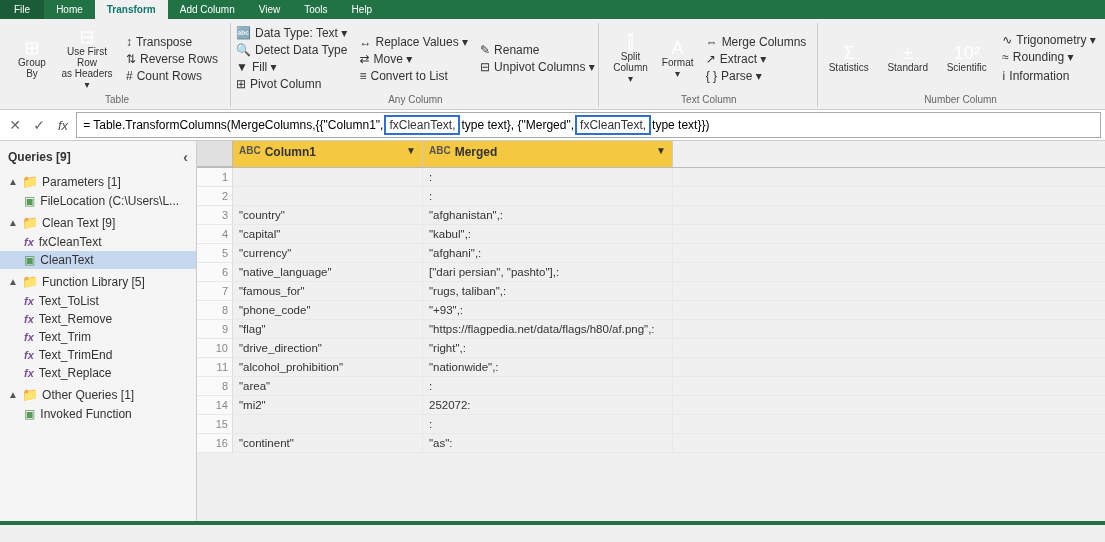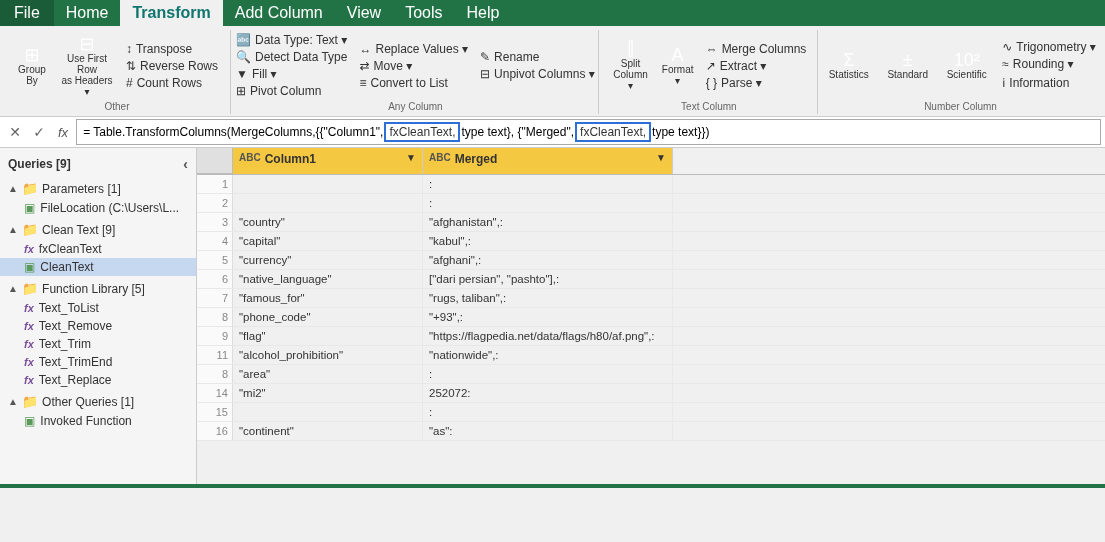--- a/index.html
+++ b/index.html
@@ -1,21 +1,21 @@
 <!DOCTYPE html>
 <html><head>
   <meta charset="utf-8">
   <style>
     * { box-sizing: border-box; margin: 0; padding: 0; font-family: 'Segoe UI', Arial, sans-serif; font-size: 12px; }
     body { background: #f0f0f0; width: 1105px; height: 542px; overflow: hidden; }
 
     
     .ribbon { background: #217346; color: white; }
     .ribbon-tabs { display: flex; align-items: stretch; background: #217346; }
-    .ribbon-tab { padding: 4px 12px; cursor: pointer; font-size: 16px; color: white; }
+    .ribbon-tab { padding: 4px 12px; cursor: pointer; font-size: 10px; color: white; }
     .ribbon-tab.active { background: #f0f0f0; color: #0f766e; font-weight: bold; }
     .ribbon-tab.file { background: #1a5c38; padding: 4px 14px; }
 
     .ribbon-content { background: #f0f0f0; border-bottom: 1px solid #ccc; display: flex; align-items: stretch; padding: 4px 4px 2px; gap: 2px; }
     .ribbon-group { display: flex; flex-direction: column; align-items: center; border-right: 1px solid #ccc; padding: 2px 8px; min-width: 60px; position: relative; }
     .ribbon-group-label { font-size: 10px; color: #666; margin-top: 2px; text-align: center; }
     .ribbon-group-inner { display: flex; align-items: center; gap: 4px; flex: 1; }
     .ribbon-group-col { display: flex; flex-direction: column; gap: 1px; }
 
     .rb-btn { display: flex; flex-direction: column; align-items: center; justify-content: flex-start; cursor: pointer; padding: 2px 5px; border-radius: 2px; min-width: 40px; }
@@ -26,21 +26,21 @@
 
     
     .formula-bar { display: flex; align-items: center; background: white; border-bottom: 1px solid #ccc; padding: 2px 4px; gap: 4px; }
     .formula-bar-actions { display: flex; gap: 2px; }
     .formula-btn { width: 22px; height: 22px; display: flex; align-items: center; justify-content: center; cursor: pointer; font-size: 14px; color: #666; border: none; background: none; }
     .fx-label { font-size: 13px; color: #555; padding: 0 4px; font-style: italic; }
     .formula-input { flex: 1; border: 1px solid #aaa; padding: 2px 6px; font-size: 12px; font-family: 'Consolas', monospace; background: white; }
     .highlight-box { background: white; border: 2px solid #2d6fd4; padding: 1px 3px; color: #333; }
 
     
-    .main-area { display: flex; height: 336px; }
+    .main-area { display: flex; height: 380px; }
 
     
     .sidebar { width: 197px; background: #f5f5f5; border-right: 1px solid #ccc; overflow-y: auto; padding: 4px 0; flex-shrink: 0; }
     .sidebar-header { display: flex; align-items: center; justify-content: space-between; padding: 4px 8px; font-weight: bold; font-size: 12px; color: #333; }
     .sidebar-collapse { cursor: pointer; color: #555; font-size: 14px; }
     .sidebar-group { margin: 2px 0; }
     .sidebar-group-header { display: flex; align-items: center; gap: 4px; padding: 3px 8px; cursor: pointer; font-size: 12px; color: #333; font-weight: 500; }
     .folder-icon { color: #e8a020; font-size: 13px; }
     .sidebar-item { display: flex; align-items: center; gap: 5px; padding: 2px 8px 2px 24px; cursor: pointer; font-size: 12px; color: #333; }
     .sidebar-item.active { background: #c5d8f0; }
@@ -102,21 +102,21 @@
           <div class="rb-btn-small">
             <span class="icon-s">⇅</span>
             <span>Reverse Rows</span>
           </div>
           <div class="rb-btn-small">
             <span class="icon-s">#</span>
             <span>Count Rows</span>
           </div>
         </div>
       </div>
-      <div class="ribbon-group-label">Other</div>
+      <div class="ribbon-group-label">Table</div>
     </div>
 
     <div class="ribbon-group">
       <div class="ribbon-group-inner">
         <div class="ribbon-group-col">
           <div class="rb-btn-small">
             <span class="icon-s">🔤</span>
             <span>Data Type: Text ▾</span>
           </div>
           <div class="rb-btn-small">
@@ -372,20 +372,25 @@
           <div class="row-num">8</div>
           <div class="table-cell col1">"phone_code"</div>
           <div class="table-cell col2">"+93",:</div>
         </div>
         <div class="table-row">
           <div class="row-num">9</div>
           <div class="table-cell col1">"flag"</div>
           <div class="table-cell col2">"https://flagpedia.net/data/flags/h80/af.png",:</div>
         </div>
         <div class="table-row">
+          <div class="row-num">10</div>
+          <div class="table-cell col1">"drive_direction"</div>
+          <div class="table-cell col2">"right",:</div>
+        </div>
+        <div class="table-row">
           <div class="row-num">11</div>
           <div class="table-cell col1">"alcohol_prohibition"</div>
           <div class="table-cell col2">"nationwide",:</div>
         </div>
         <div class="table-row">
           <div class="row-num">8</div>
           <div class="table-cell col1">"area"</div>
           <div class="table-cell col2">:</div>
         </div>
         <div class="table-row">

